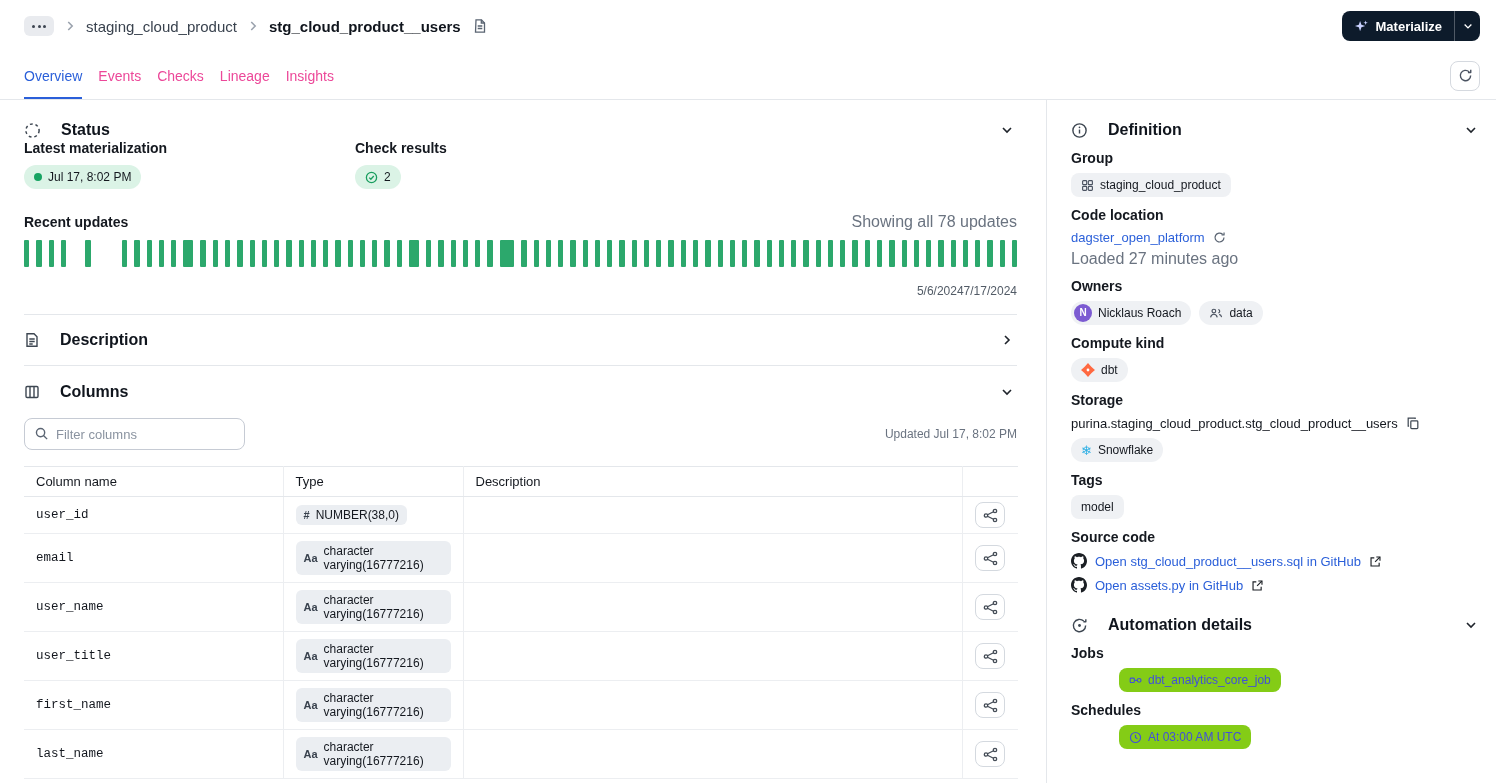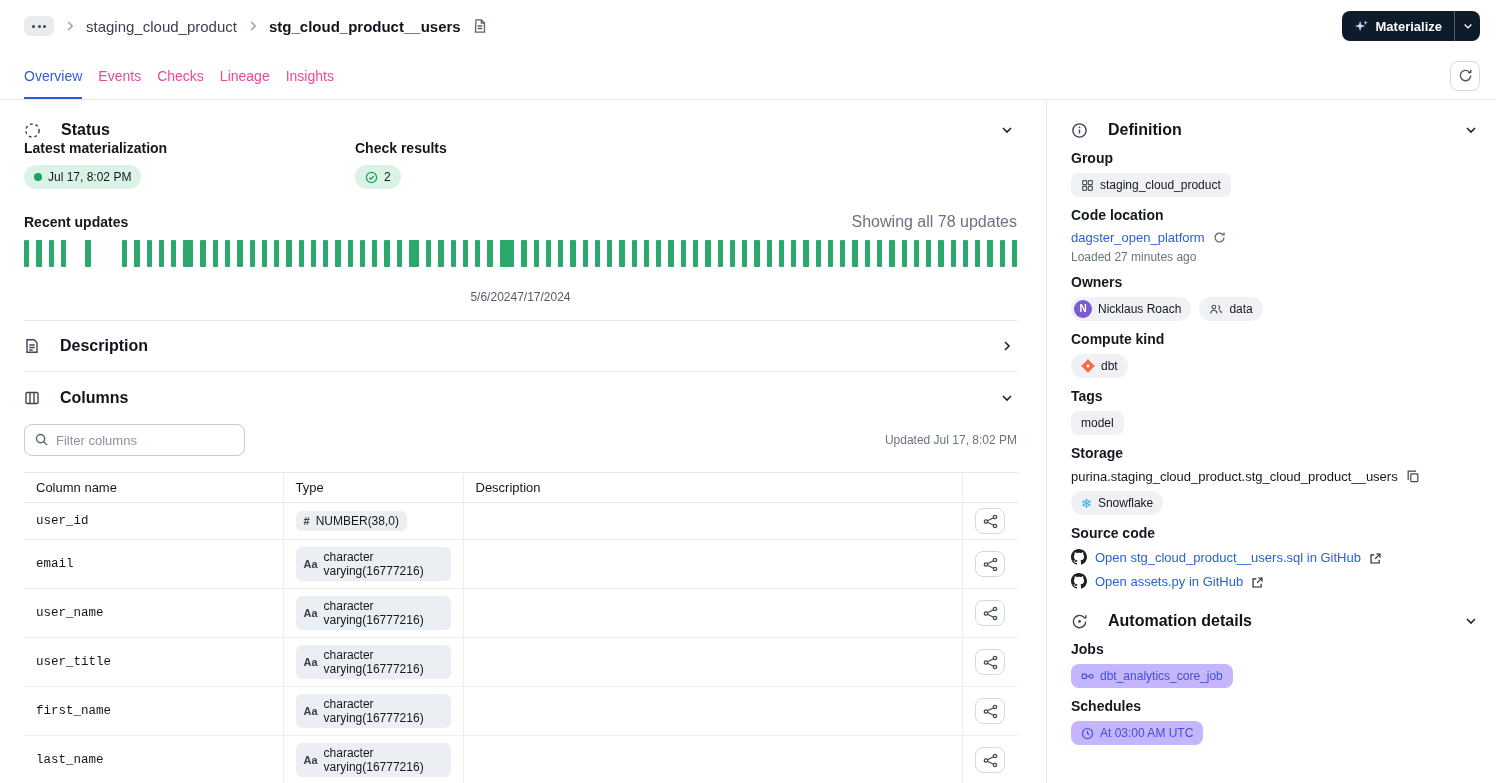--- a/index.html
+++ b/index.html
@@ -42,34 +42,34 @@
   .sec-chev { margin-left:auto; background:none; border:none; display:flex; padding:2px; }
   .divider { border-top:1px solid #E4E7EB; }
 
   
   .status-section { padding-top:20px; }
   .status-grid { display:flex; }
   .status-col { width:331px; }
   .field-label { font-size:14px; font-weight:700; color:#14181F; }
   .badge { display:inline-flex; align-items:center; gap:6px; font-size:12px; color:#14181F; background:#EFF1F4; border-radius:8px; padding:4px 10px; line-height:16px; }
   .badge.green { background:#DBF3E6; }
-  .badge.blue { background:#c4b5fd; color:#4150D9; }
+  .badge.blue { background:#84cc16; color:#4150D9;margin-left:48px; }
   .badge.pill { border-radius:999px; }
   .status-col .badge { margin-top:9px; }
   .green-dot { width:8px; height:8px; border-radius:50%; background:#17A362; }
 
   .updates { margin-top:24px; }
   .updates-head { display:flex; justify-content:space-between; align-items:baseline; }
   .updates-summary { font-size:16px; color:#6A7380; }
   .timeline { display:flex; gap:7px; height:27px; margin-top:9px; }
   .tl-slot { flex:1 1 0; background:#2CA86C; border-radius:1px; }
   .tl-slot.wide { flex-grow:1.9; }
   .tl-slot.xwide { flex-grow:2.8; }
   .tl-slot.empty { background:transparent; }
-  .timeline-dates { display:flex; justify-content:center; font-size:12px; color:#525B66; margin:23px 0 16px; }
+  .timeline-dates { display:flex; justify-content:flex-end; font-size:12px; color:#525B66; margin:17px 0 16px; }
 
   .collapsed-section { padding:15px 0; }
 
   
   .columns-section { padding-top:16px; }
   .col-toolbar { display:flex; justify-content:space-between; align-items:center; margin-top:16px; }
   .filter { position:relative; }
   .filter input { width:221px; height:32px; border:1px solid #C6CBD4; border-radius:8px; padding:0 10px 0 31px; font-size:13px; color:#14181F; outline:none; font-family:inherit; }
   .filter input::placeholder { color:#8A93A0; }
   .search-icon { position:absolute; left:10px; top:8px; }
@@ -82,27 +82,27 @@
   .mono { font-family:Liberation Mono, monospace; font-size:12.5px; color:#14181F; }
   .type-badge { display:inline-flex; align-items:center; gap:6px; background:#EBEEF2; border-radius:6px; padding:3px 8px; font-size:12px; color:#14181F; }
   .type-kind { font-weight:700; font-size:11px; color:#39424E; }
   .action-cell { text-align:center; padding:5px 12px; }
   .lineage-btn { width:30px; height:26px; border:1px solid #D4D9DF; border-radius:8px; background:#fff; display:inline-flex; align-items:center; justify-content:center; }
 
   
   .side-field { margin-top:10px; }
   .side-value { margin-top:7px; display:flex; align-items:center; gap:8px; flex-wrap:wrap; }
   .blue-link { color:#2A5FD9; font-size:13px; text-decoration:none; cursor:pointer; }
-  .loaded-text { font-size:12px; color:#6A7380; margin-top:5px; }
+  .loaded-text { font-size:16px; color:#6A7380; margin-top:5px; }
   .avatar { width:18px; height:18px; border-radius:50%; background:#7C5BD2; color:#fff; font-size:10px; font-weight:700; display:inline-flex; align-items:center; justify-content:center; }
   .badge.owner { padding:3px 10px 3px 3px; }
   .storage-path { font-size:13px; color:#14181F; display:flex; align-items:center; gap:7px; margin-top:7px; }
   .copy-btn { background:none; border:none; padding:1px; display:flex; }
   .snow { color:#2BAEE4; font-size:13px; line-height:1; }
-  .gh-row { display:flex; align-items:flex-end; gap:8px; margin-top:8px; }
+  .gh-row { display:flex; align-items:center; gap:8px; margin-top:8px; }
   .automation-header { margin-top:22px; }
 </style>
 </head>
 <body>
 
 <div class="app">
 
   <header class="topbar">
     <div class="breadcrumb">
       <button class="crumb-more">
@@ -575,42 +575,42 @@
                   <path d="M8 0 C10 2.5 13.5 6 16 8 C13.5 10 10 13.5 8 16 C6 13.5 2.5 10 0 8 C2.5 6 6 2.5 8 0 Z" fill="#FF6941"></path>
                   <circle cx="8" cy="8" r="1.6" fill="#fff"></circle>
                 </svg>
             </span>
             <span>dbt</span>
           </span>
         </div>
       </div>
 
       <div class="side-field">
-        <div class="field-label">Tags</div>
-        <div class="side-value">
-          <span class="badge">model</span>
-        </div>
-      </div>
-
-      <div class="side-field">
         <div class="field-label">Storage</div>
         <div class="storage-path">
           <span>purina.staging_cloud_product.stg_cloud_product__users</span>
           <button class="copy-btn">
             <svg width="14" height="14" viewBox="0 0 16 16" fill="none" stroke="#3E4752" stroke-width="1.4">
                 <rect x="5.5" y="5.5" width="8" height="9" rx="1"></rect>
                 <path d="M10.5 3.5v-1h-8v9h1"></path>
               </svg>
           </button>
         </div>
         <div class="side-value">
           <span class="badge pill">
             <span class="snow">❄</span>
             <span>Snowflake</span>
           </span>
+        </div>
+      </div>
+
+      <div class="side-field">
+        <div class="field-label">Tags</div>
+        <div class="side-value">
+          <span class="badge">model</span>
         </div>
       </div>
 
       <div class="side-field">
         <div class="field-label">Source code</div>
         <div>
             <div class="gh-row">
     <span>
       <svg width="16" height="16" viewBox="0 0 24 24" fill="#1B1F24">
                   <path d="M12 0C5.37 0 0 5.37 0 12c0 5.3 3.438 9.8 8.205 11.387.6.113.82-.258.82-.577 0-.285-.01-1.04-.015-2.04-3.338.724-4.042-1.61-4.042-1.61-.546-1.387-1.333-1.756-1.333-1.756-1.09-.745.082-.73.082-.73 1.205.084 1.84 1.236 1.84 1.236 1.07 1.835 2.807 1.305 3.492.998.108-.776.417-1.305.76-1.605-2.665-.3-5.466-1.332-5.466-5.93 0-1.31.465-2.38 1.235-3.22-.135-.303-.54-1.523.105-3.176 0 0 1.005-.322 3.3 1.23.96-.267 1.98-.399 3-.405 1.02.006 2.04.138 3 .405 2.28-1.552 3.285-1.23 3.285-1.23.645 1.653.24 2.873.12 3.176.765.84 1.23 1.91 1.23 3.22 0 4.61-2.805 5.625-5.475 5.92.42.36.81 1.096.81 2.22 0 1.606-.015 2.896-.015 3.286 0 .315.21.69.825.57C20.565 21.795 24 17.295 24 12c0-6.63-5.37-12-12-12z"></path>

